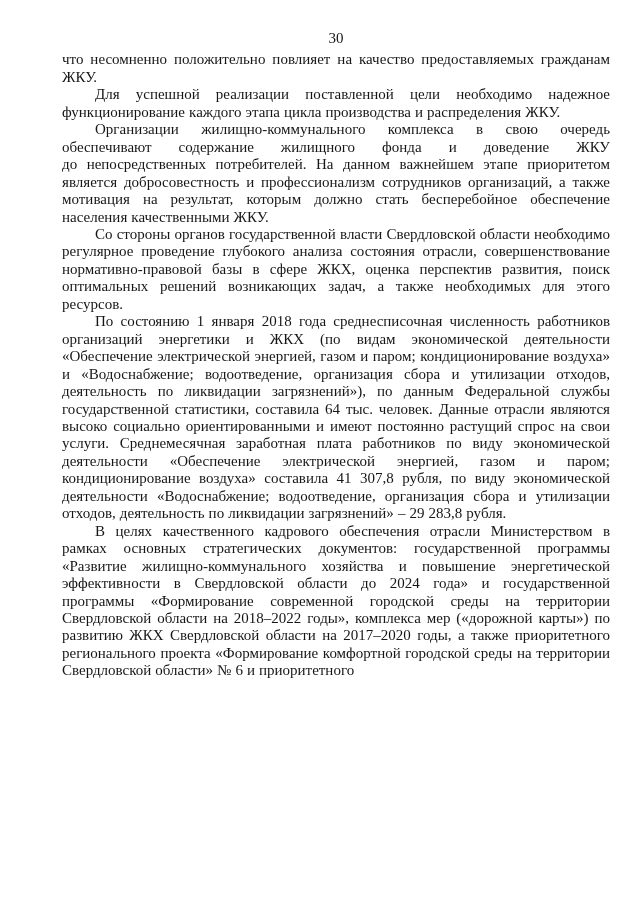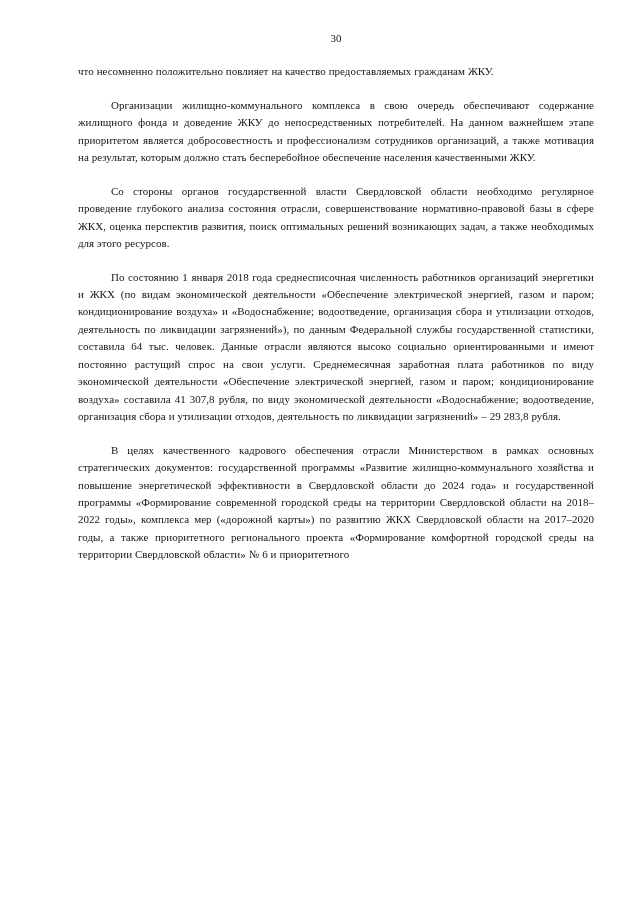--- a/index.html
+++ b/index.html
@@ -8,45 +8,46 @@
     background: #ffffff;
   }
   .page {
     position: relative;
     box-sizing: border-box;
     width: 640px;
     height: 905px;
     background: #ffffff;
     padding: 30px 30px 0 62px;
     font-family: "Liberation Serif", "DejaVu Serif", serif;
-    font-size: 11px;
+    font-size: 15px;
     line-height: 17.45px;
     color: #161616;
     overflow: hidden;
   }
   .page-number {
     text-align: center;
     margin: 0 0 4px 0;
   }
   .content p {
-    margin: 16px;
+    margin: 0;
     padding: 0;
     text-align: justify;
     text-indent: 33px;
     word-spacing: 0.02em;
   }
   .content p.cont {
     text-indent: 0;
   }
 </style>
 </head>
 <body>
 
 <div class="page">
   <div class="page-number">30</div>
   <div class="content">
     <p class="cont">что несомненно положительно повлияет на качество предоставляемых гражданам ЖКУ.</p>
+    <p>Для успешной реализации поставленной цели необходимо надежное функционирование каждого этапа цикла производства и распределения ЖКУ.</p>
     <p>Организации жилищно-коммунального комплекса в свою очередь обеспечивают содержание жилищного фонда и доведение ЖКУ до&nbsp;непосредственных потребителей. На данном важнейшем этапе приоритетом является добросовестность и профессионализм сотрудников организаций, а также мотивация на результат, которым должно стать бесперебойное обеспечение населения качественными ЖКУ.</p>
     <p>Со стороны органов государственной власти Свердловской области необходимо регулярное проведение глубокого анализа состояния отрасли, совершенствование нормативно-правовой базы в сфере ЖКХ, оценка перспектив развития, поиск оптимальных решений возникающих задач, а также необходимых для этого ресурсов.</p>
     <p>По состоянию 1 января 2018 года среднесписочная численность работников организаций энергетики и ЖКХ (по видам экономической деятельности «Обеспечение электрической энергией, газом и паром; кондиционирование воздуха» и «Водоснабжение; водоотведение, организация сбора и утилизации отходов, деятельность по ликвидации загрязнений»), по данным Федеральной службы государственной статистики, составила 64 тыс. человек. Данные отрасли являются высоко социально ориентированными и имеют постоянно растущий спрос на свои услуги. Среднемесячная заработная плата работников по виду экономической деятельности «Обеспечение электрической энергией, газом и&nbsp;паром; кондиционирование воздуха» составила 41&nbsp;307,8 рубля, по виду экономической деятельности «Водоснабжение; водоотведение, организация сбора и утилизации отходов, деятельность по ликвидации загрязнений» – 29&nbsp;283,8 рубля.</p>
     <p>В целях качественного кадрового обеспечения отрасли Министерством в рамках основных стратегических документов: государственной программы «Развитие жилищно-коммунального хозяйства и повышение энергетической эффективности в Свердловской области до 2024 года» и&nbsp;государственной программы «Формирование современной городской среды на&nbsp;территории Свердловской области на 2018–2022 годы», комплекса мер («дорожной карты») по развитию ЖКХ Свердловской области на 2017–2020 годы, а&nbsp;также приоритетного регионального проекта «Формирование комфортной городской среды на территории Свердловской области» № 6 и приоритетного</p>
   </div>
 </div>
 
 </body></html>

